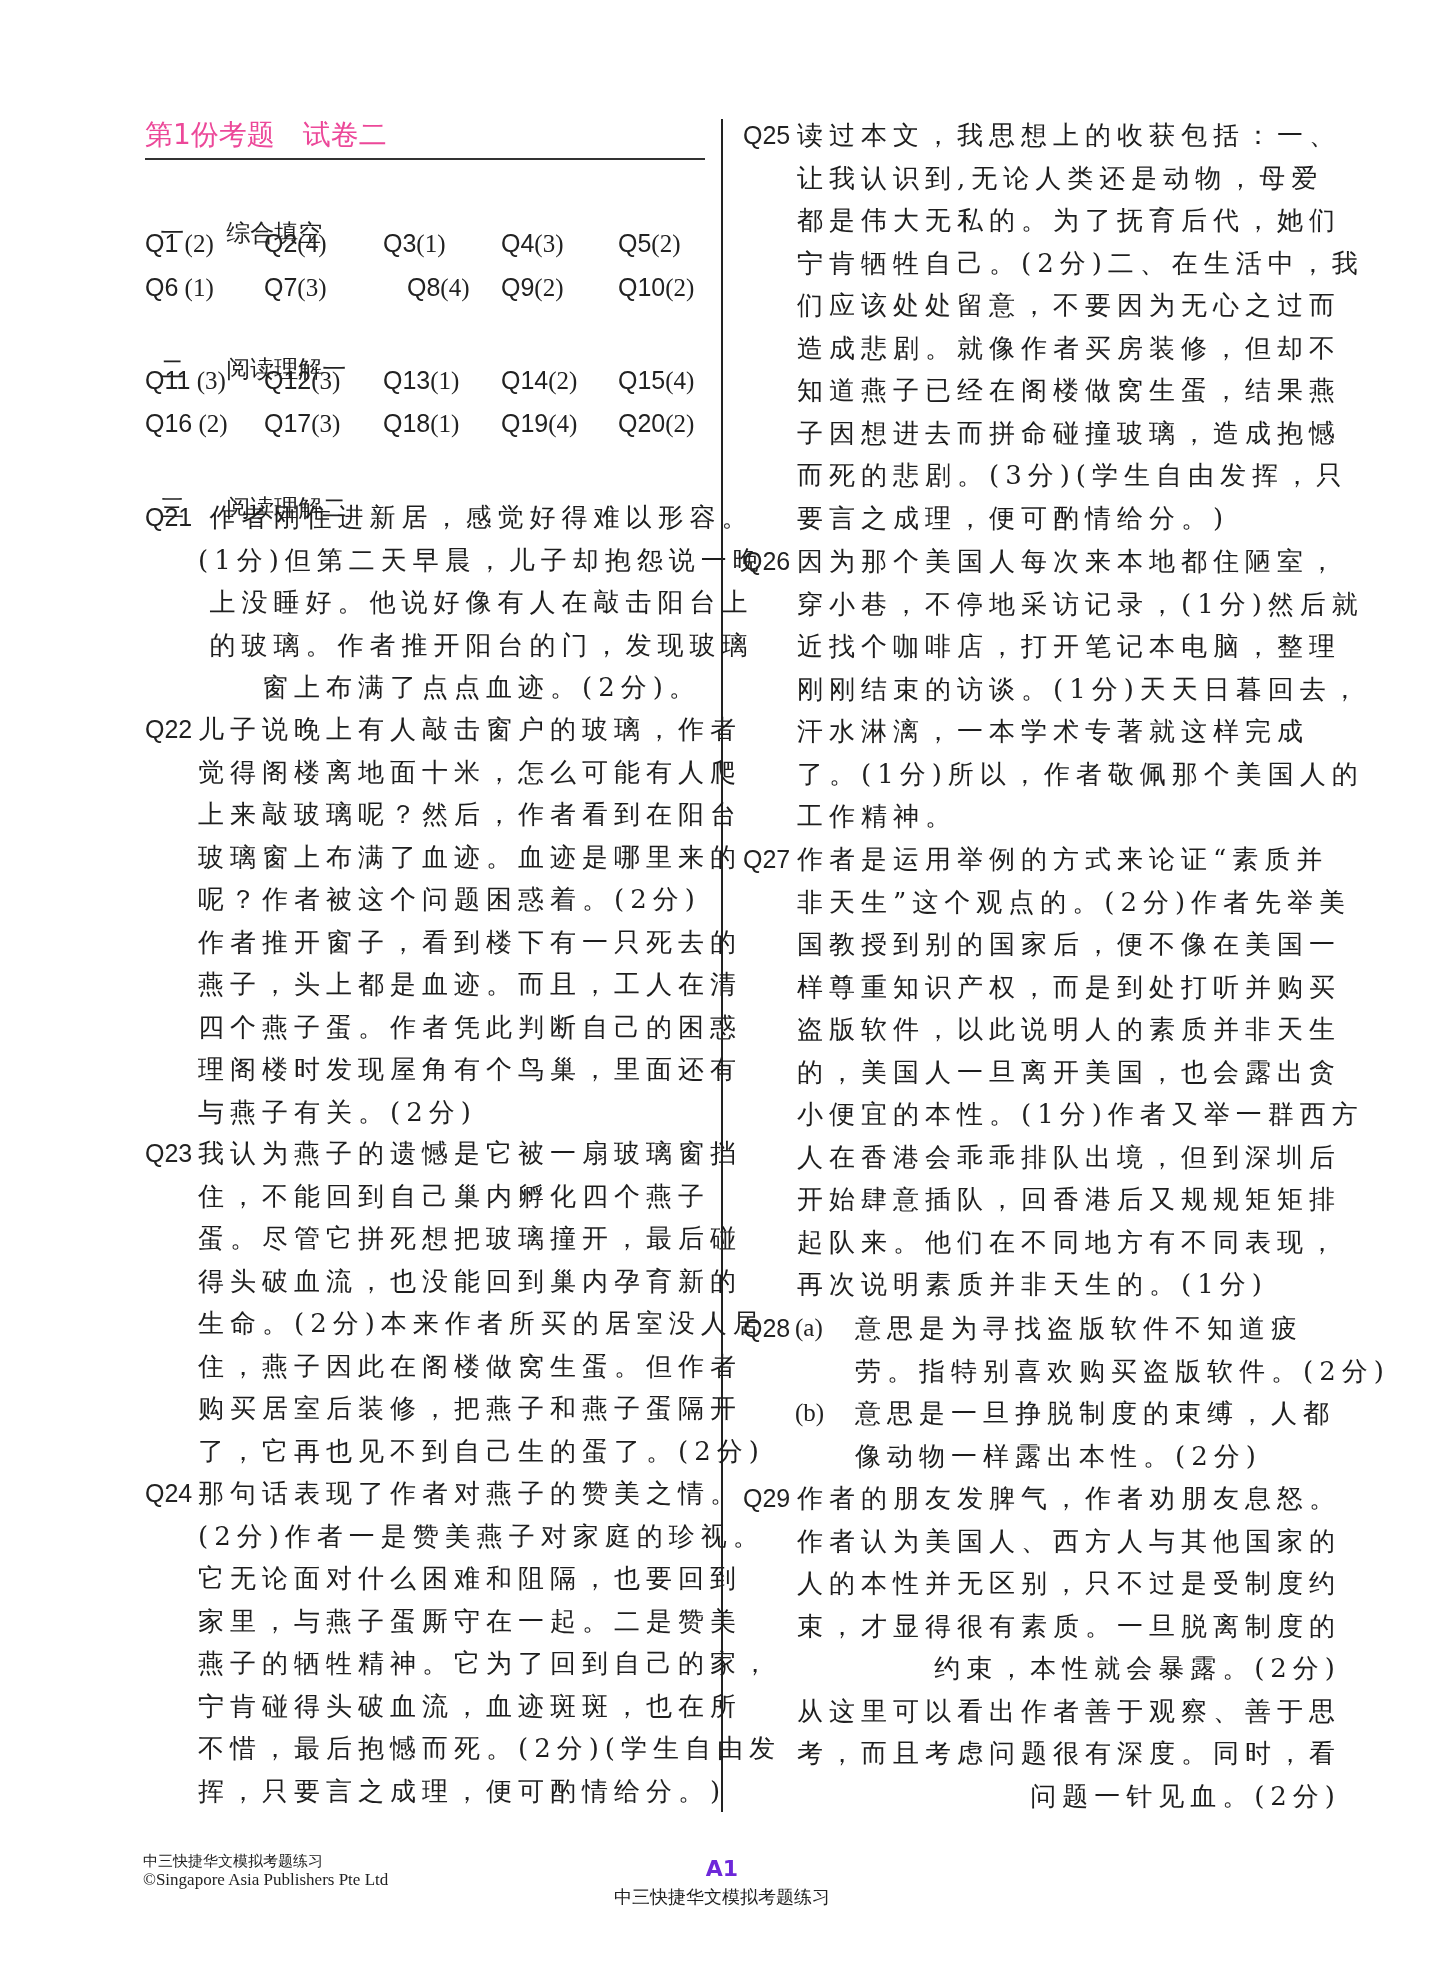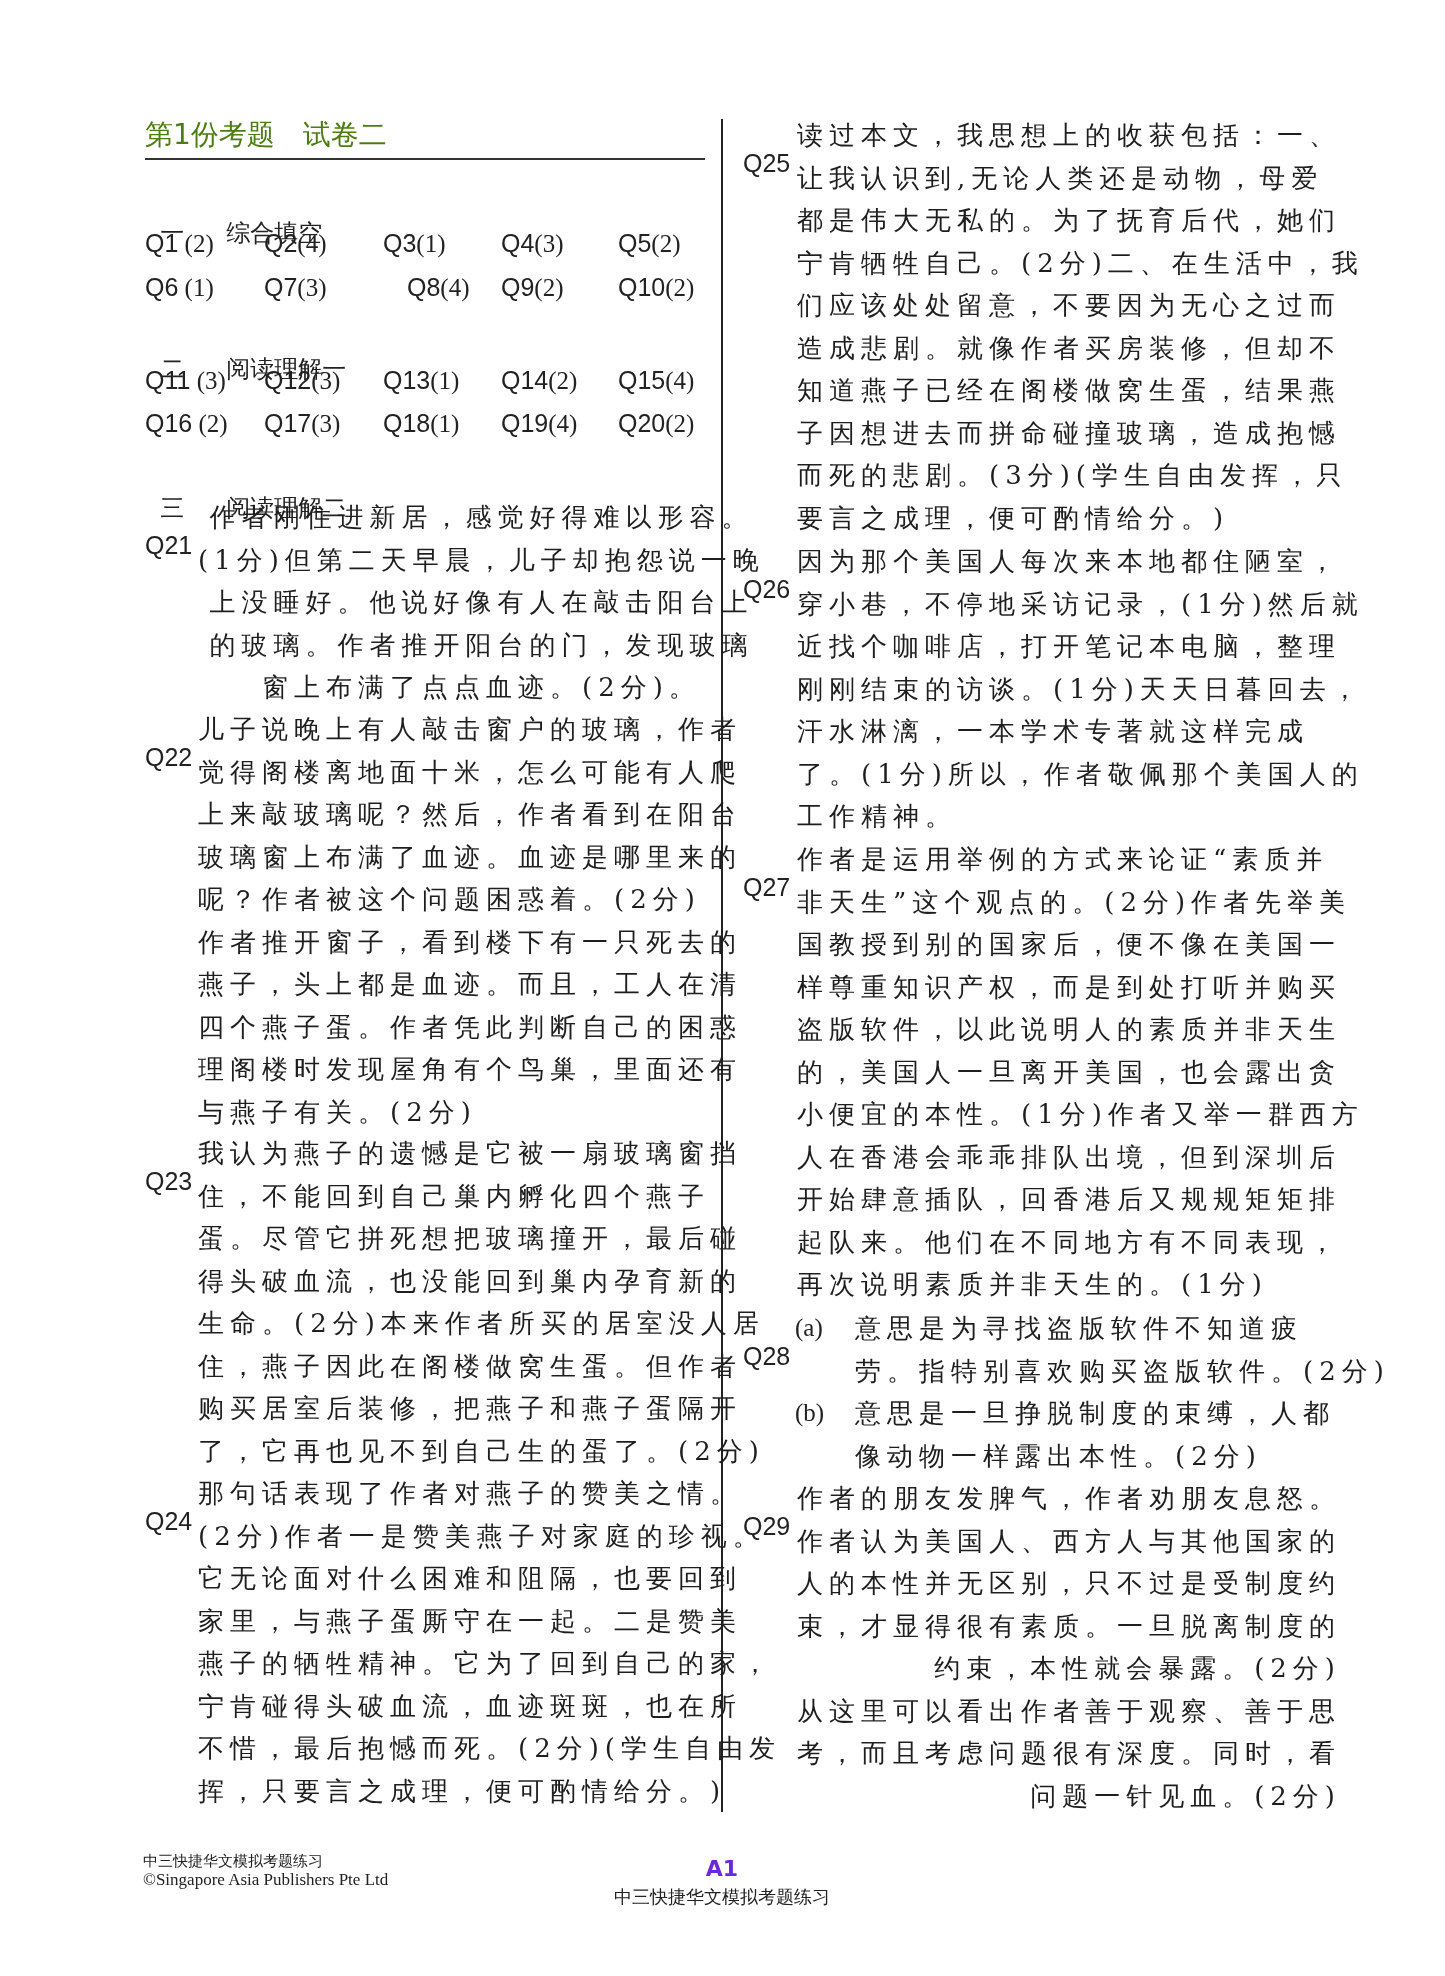--- a/index.html
+++ b/index.html
@@ -1,24 +1,24 @@
 <!DOCTYPE html>
 <html><head>
 <meta charset="utf-8">
 <style>
   html, body { margin: 0; padding: 0; background: #ffffff; }
   body { width: 1445px; height: 1976px; position: relative; overflow: hidden; color: #1a1a1a; }
   .abs { position: absolute; }
-  .title { left: 145px; top: 116px; font-family: "DejaVu Sans", sans-serif; font-size: 28px; line-height: 38px; white-space: pre; color: #4d7c0f; }
+  .title { left: 145px; top: 116px; font-family: "DejaVu Sans", sans-serif; font-size: 28px; line-height: 38px; white-space: pre; color: #ec4899; }
   .rule { left: 145px; top: 158px; width: 560px; height: 2px; background: #333; }
   .divider { left: 721px; top: 119px; width: 2px; height: 1693px; background: #222; }
   .section { font-family: "DejaVu Sans", sans-serif; font-size: 24px; line-height: 32px; color: #222; white-space: pre; }
   .grid-cell { font-family: "Liberation Sans", sans-serif; font-size: 25px; line-height: 32px; color: #222; white-space: pre; }
   .grid-cell .mark { font-family: "Liberation Serif", serif; }
-  .q-label { font-family: "Liberation Sans", sans-serif; font-size: 25px; line-height: 42.5px; color: #222; margin-top: 28px; }
+  .q-label { font-family: "Liberation Sans", sans-serif; font-size: 25px; line-height: 42.5px; color: #222; }
   .line { font-family: "DejaVu Serif", serif; font-size: 26px; line-height: 42.5px; letter-spacing: 6px; white-space: pre; color: #1e1e1e; }
   .sub-label { font-family: "Liberation Serif", serif; font-size: 25px; line-height: 42.5px; color: #222; }
   .footer-left { left: 143px; font-family: "DejaVu Sans", sans-serif; font-size: 15px; line-height: 20px; color: #222; white-space: pre; }
   .footer-left-en { font-family: "Liberation Serif", serif; font-size: 17px; }
   .page-num { left: 672px; width: 100px; text-align: center; top: 1856px; font-family: "DejaVu Sans", sans-serif; font-weight: bold; font-size: 22px; line-height: 26px; color: #6d28d9; }
   .footer-center { left: 572px; width: 300px; text-align: center; top: 1885px; font-family: "DejaVu Sans", sans-serif; font-size: 18px; line-height: 24px; color: #222; }
 </style>
 </head>
 <body>
 

